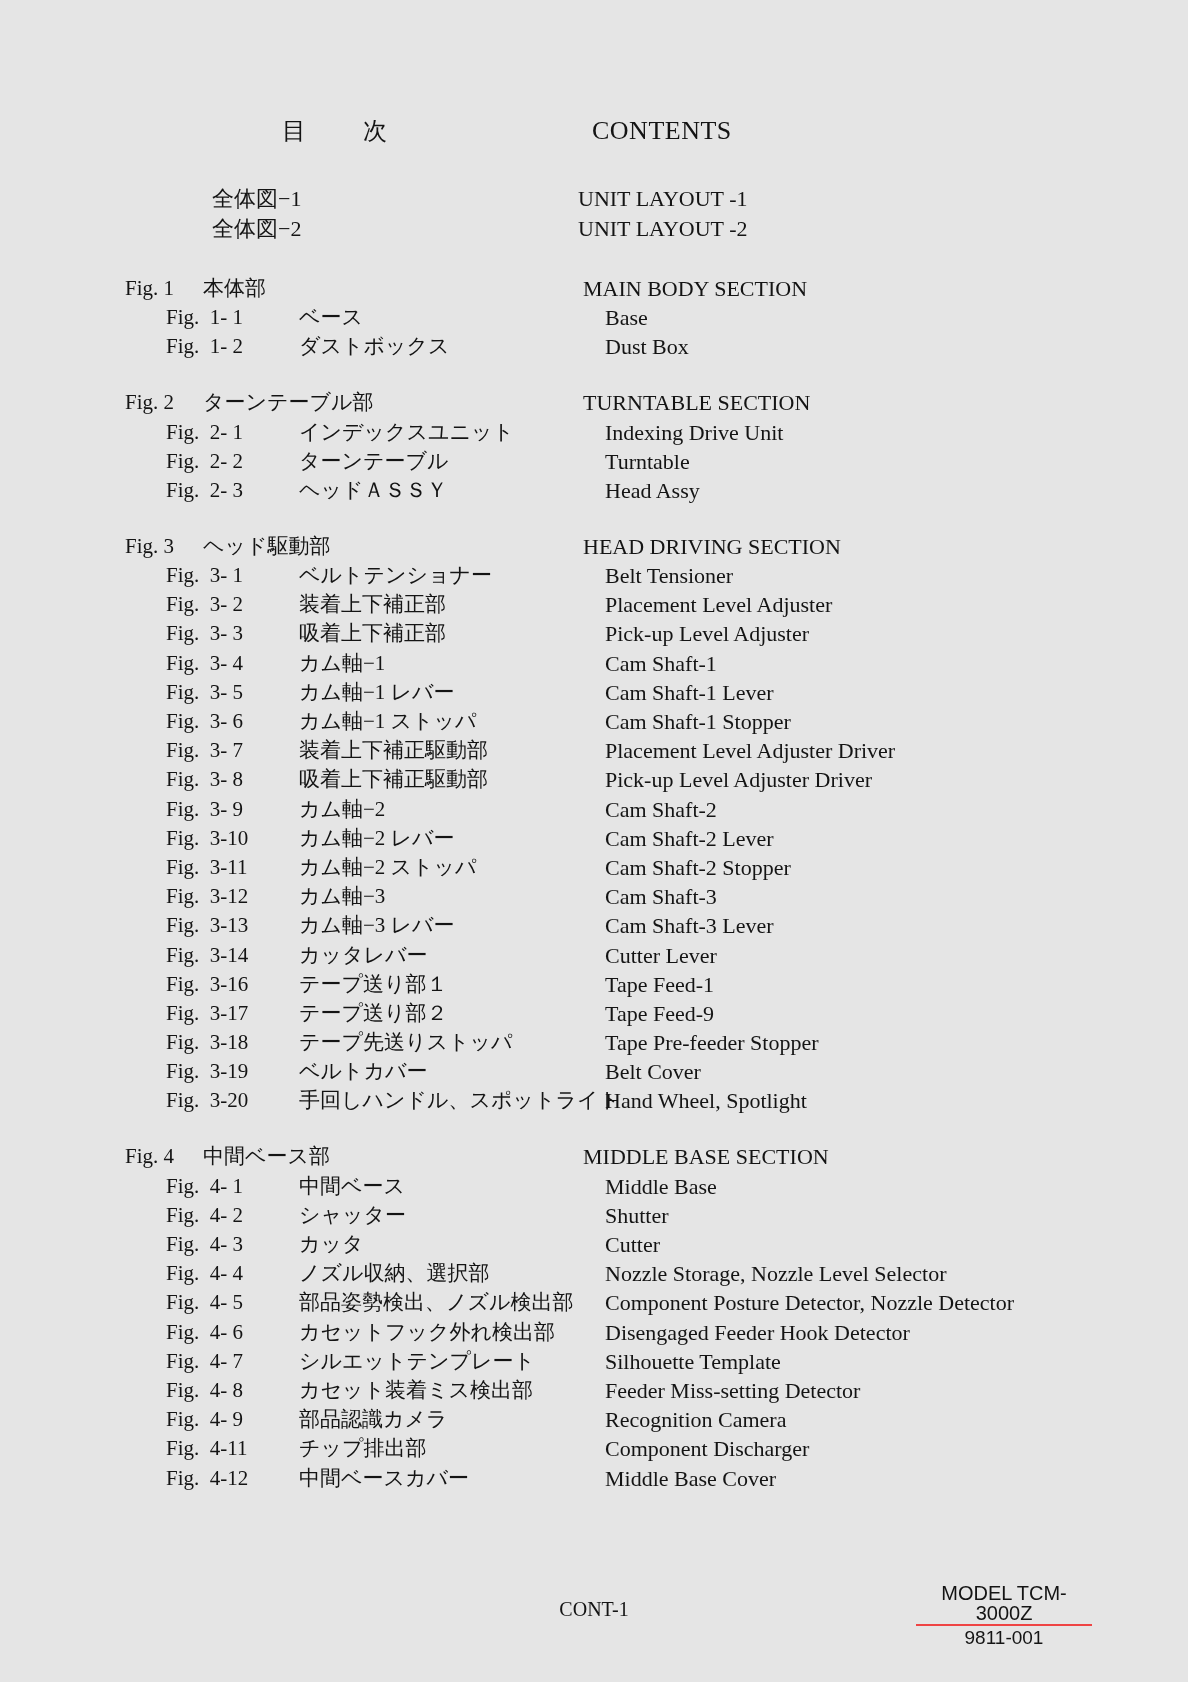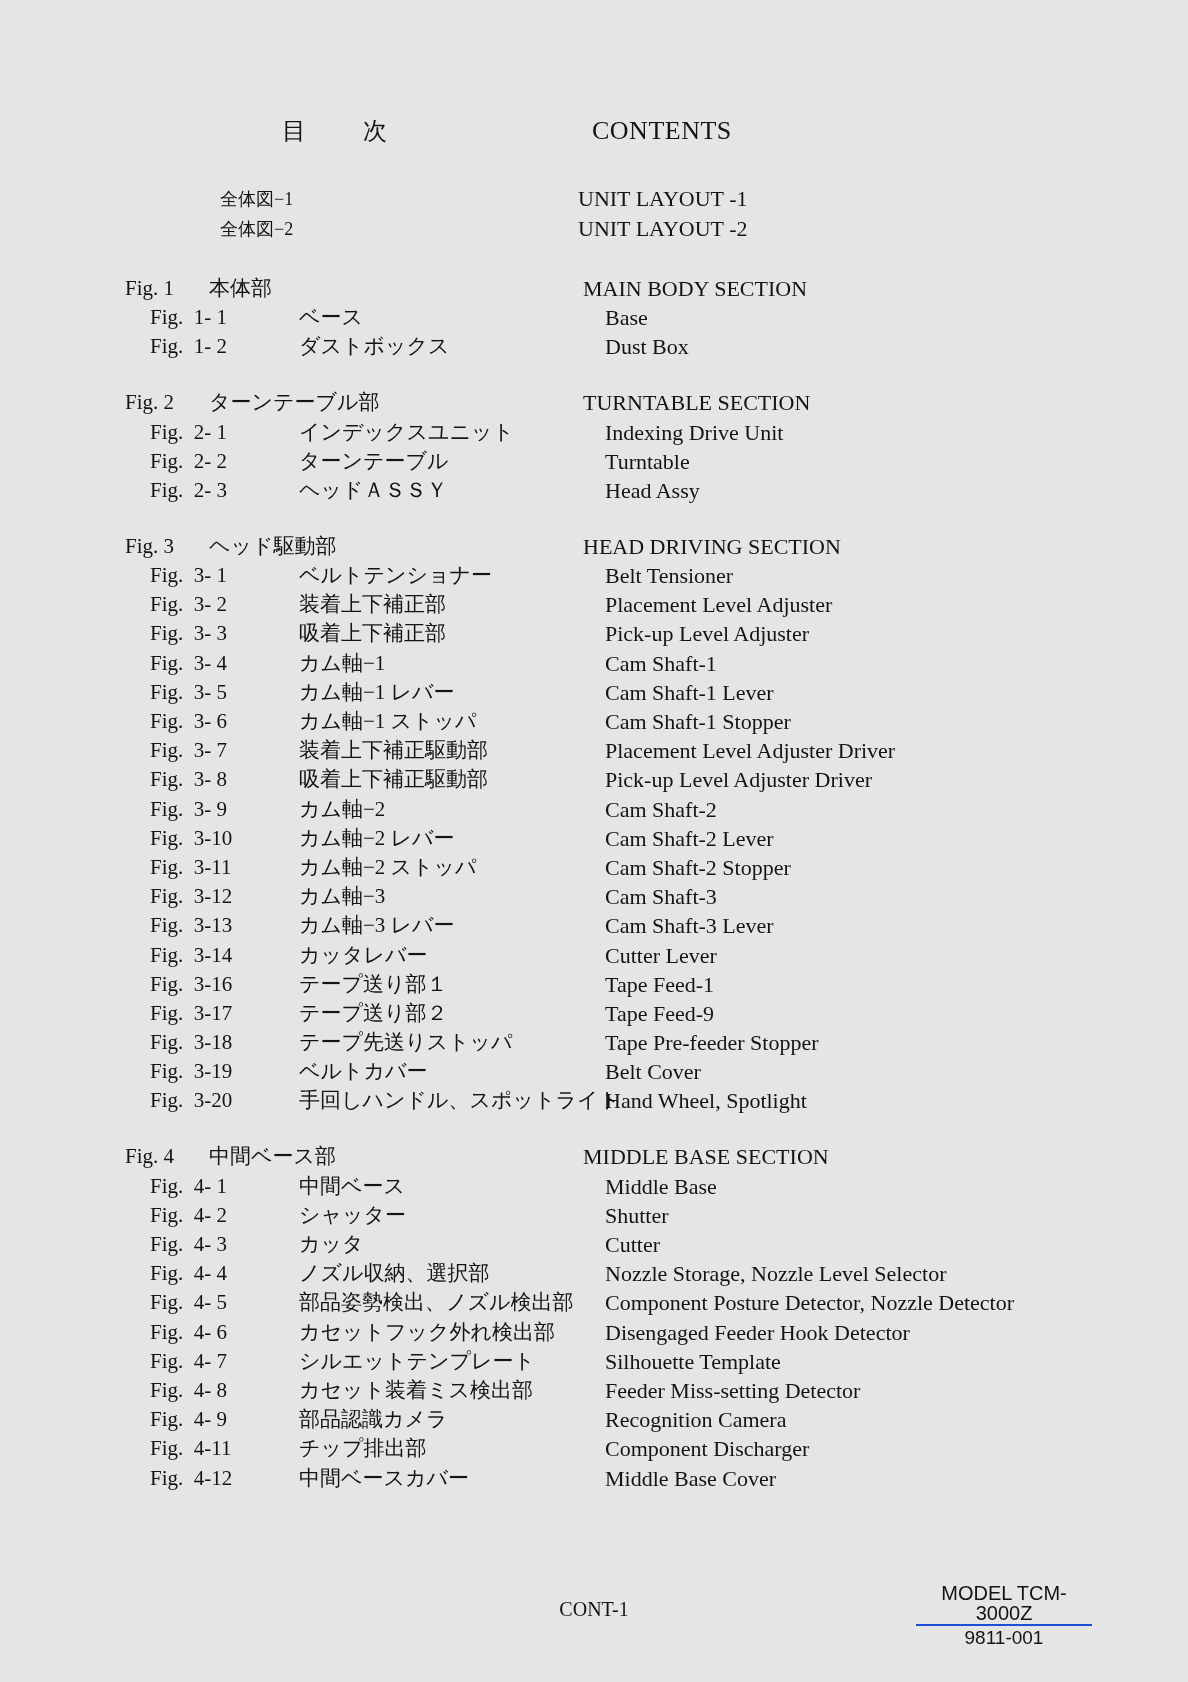--- a/index.html
+++ b/index.html
@@ -24,41 +24,41 @@
   }
   
   .toc-body { position: absolute; top: 184px; left: 0; width: 100%; }
   .toc-row { position: relative; height: 29.2px; line-height: 29.2px; }
   .toc-row.layout-row { height: 30px; line-height: 30px; }
   .toc-row span { position: absolute; top: 0; white-space: pre; }
   .section-block { margin-top: 26.8px; }
   .layout-block + .section-block { margin-top: 30px; }
   .fig { font-size: 21px; }
   .fig-sec { left: 125px; }
-  .fig-sub { left: 150px; }
+  .fig-sub { left: 166px; }
   .jp  { font-size: 21px; }
-  .jp-sec { left: 209px; text-align: right; }
+  .jp-sec { left: 203px; text-align: right; }
   .jp-sub { left: 299px; }
-  .jp-layout { left: 220px; font-size: 18px; }
+  .jp-layout { left: 212px; font-size: 22px; }
   .en  { font-size: 22px; }
   .en-sec { left: 583px; }
   .en-sub { left: 605px; }
   .en-layout { left: 578px; }
   
   .footer-page {
     position: absolute; top: 1598px; left: 0; width: 100%;
     text-align: center; font-size: 20px;
   }
   .footer-model {
     position: absolute; left: 916px; top: 1583px; width: 176px;
     text-align: center; font-family: "Liberation Sans", sans-serif;
   }
   .model-line {
     display: inline-block; font-size: 20px; line-height: 20px;
-    padding: 0 2px 1px 2px; border-bottom: 2px solid #1d4ed8;
+    padding: 0 2px 1px 2px; border-bottom: 2px solid #ef4444;
   }
   .doc-line { display: block; font-size: 19px; line-height: 19px; margin-top: 2px; }
 </style>
 </head>
 <body>
 
 <div class="page" style="background: #e5e5e5; color: rgb(20, 20, 20);">
   <div class="title-row">
     <span class="title-jp">目次</span>
     <span class="title-en">CONTENTS</span>

